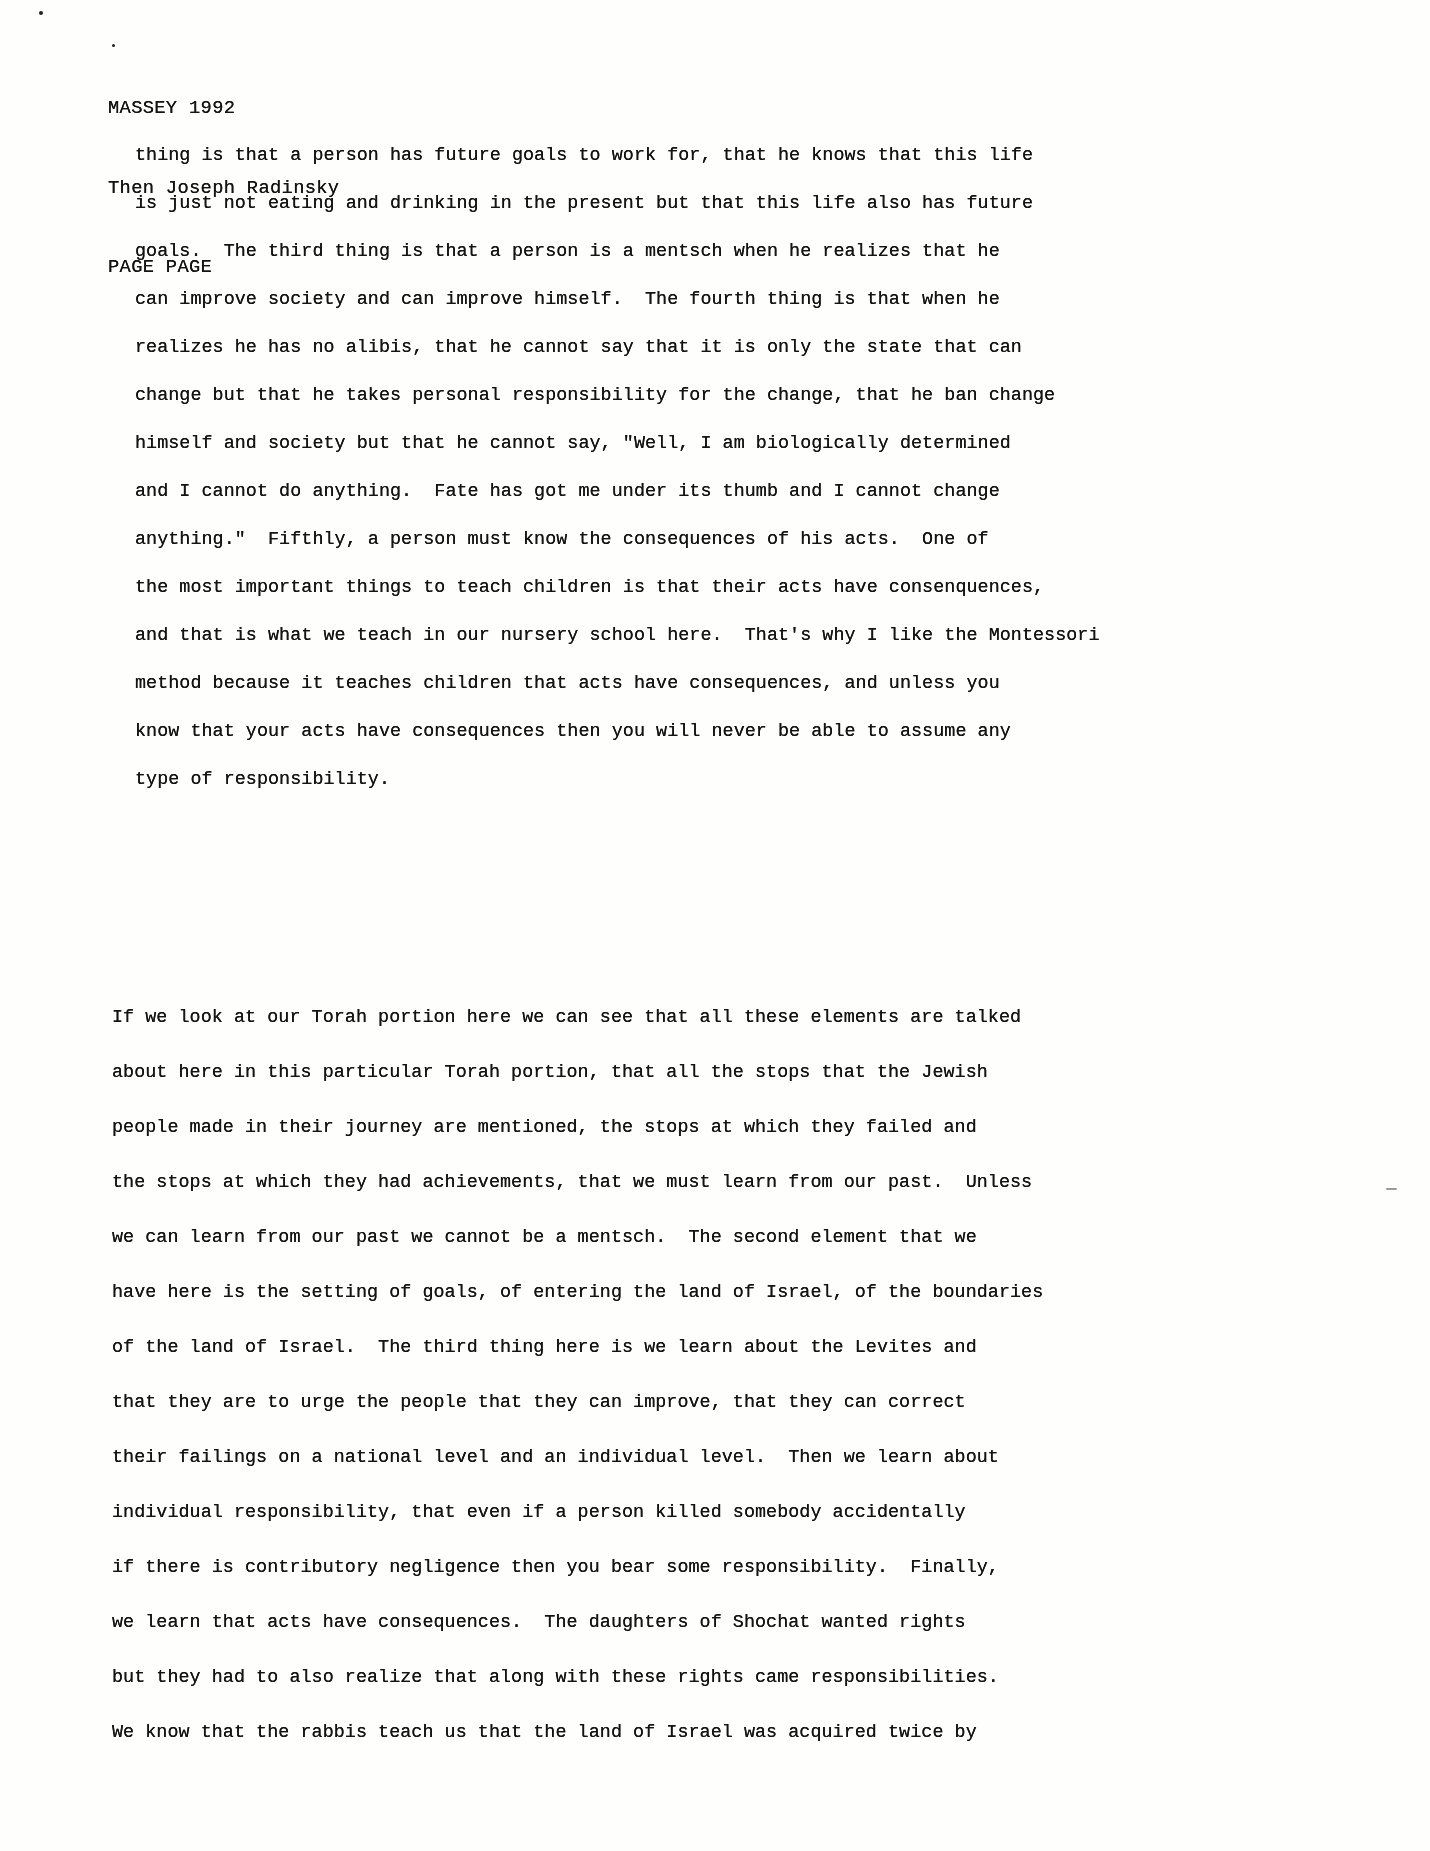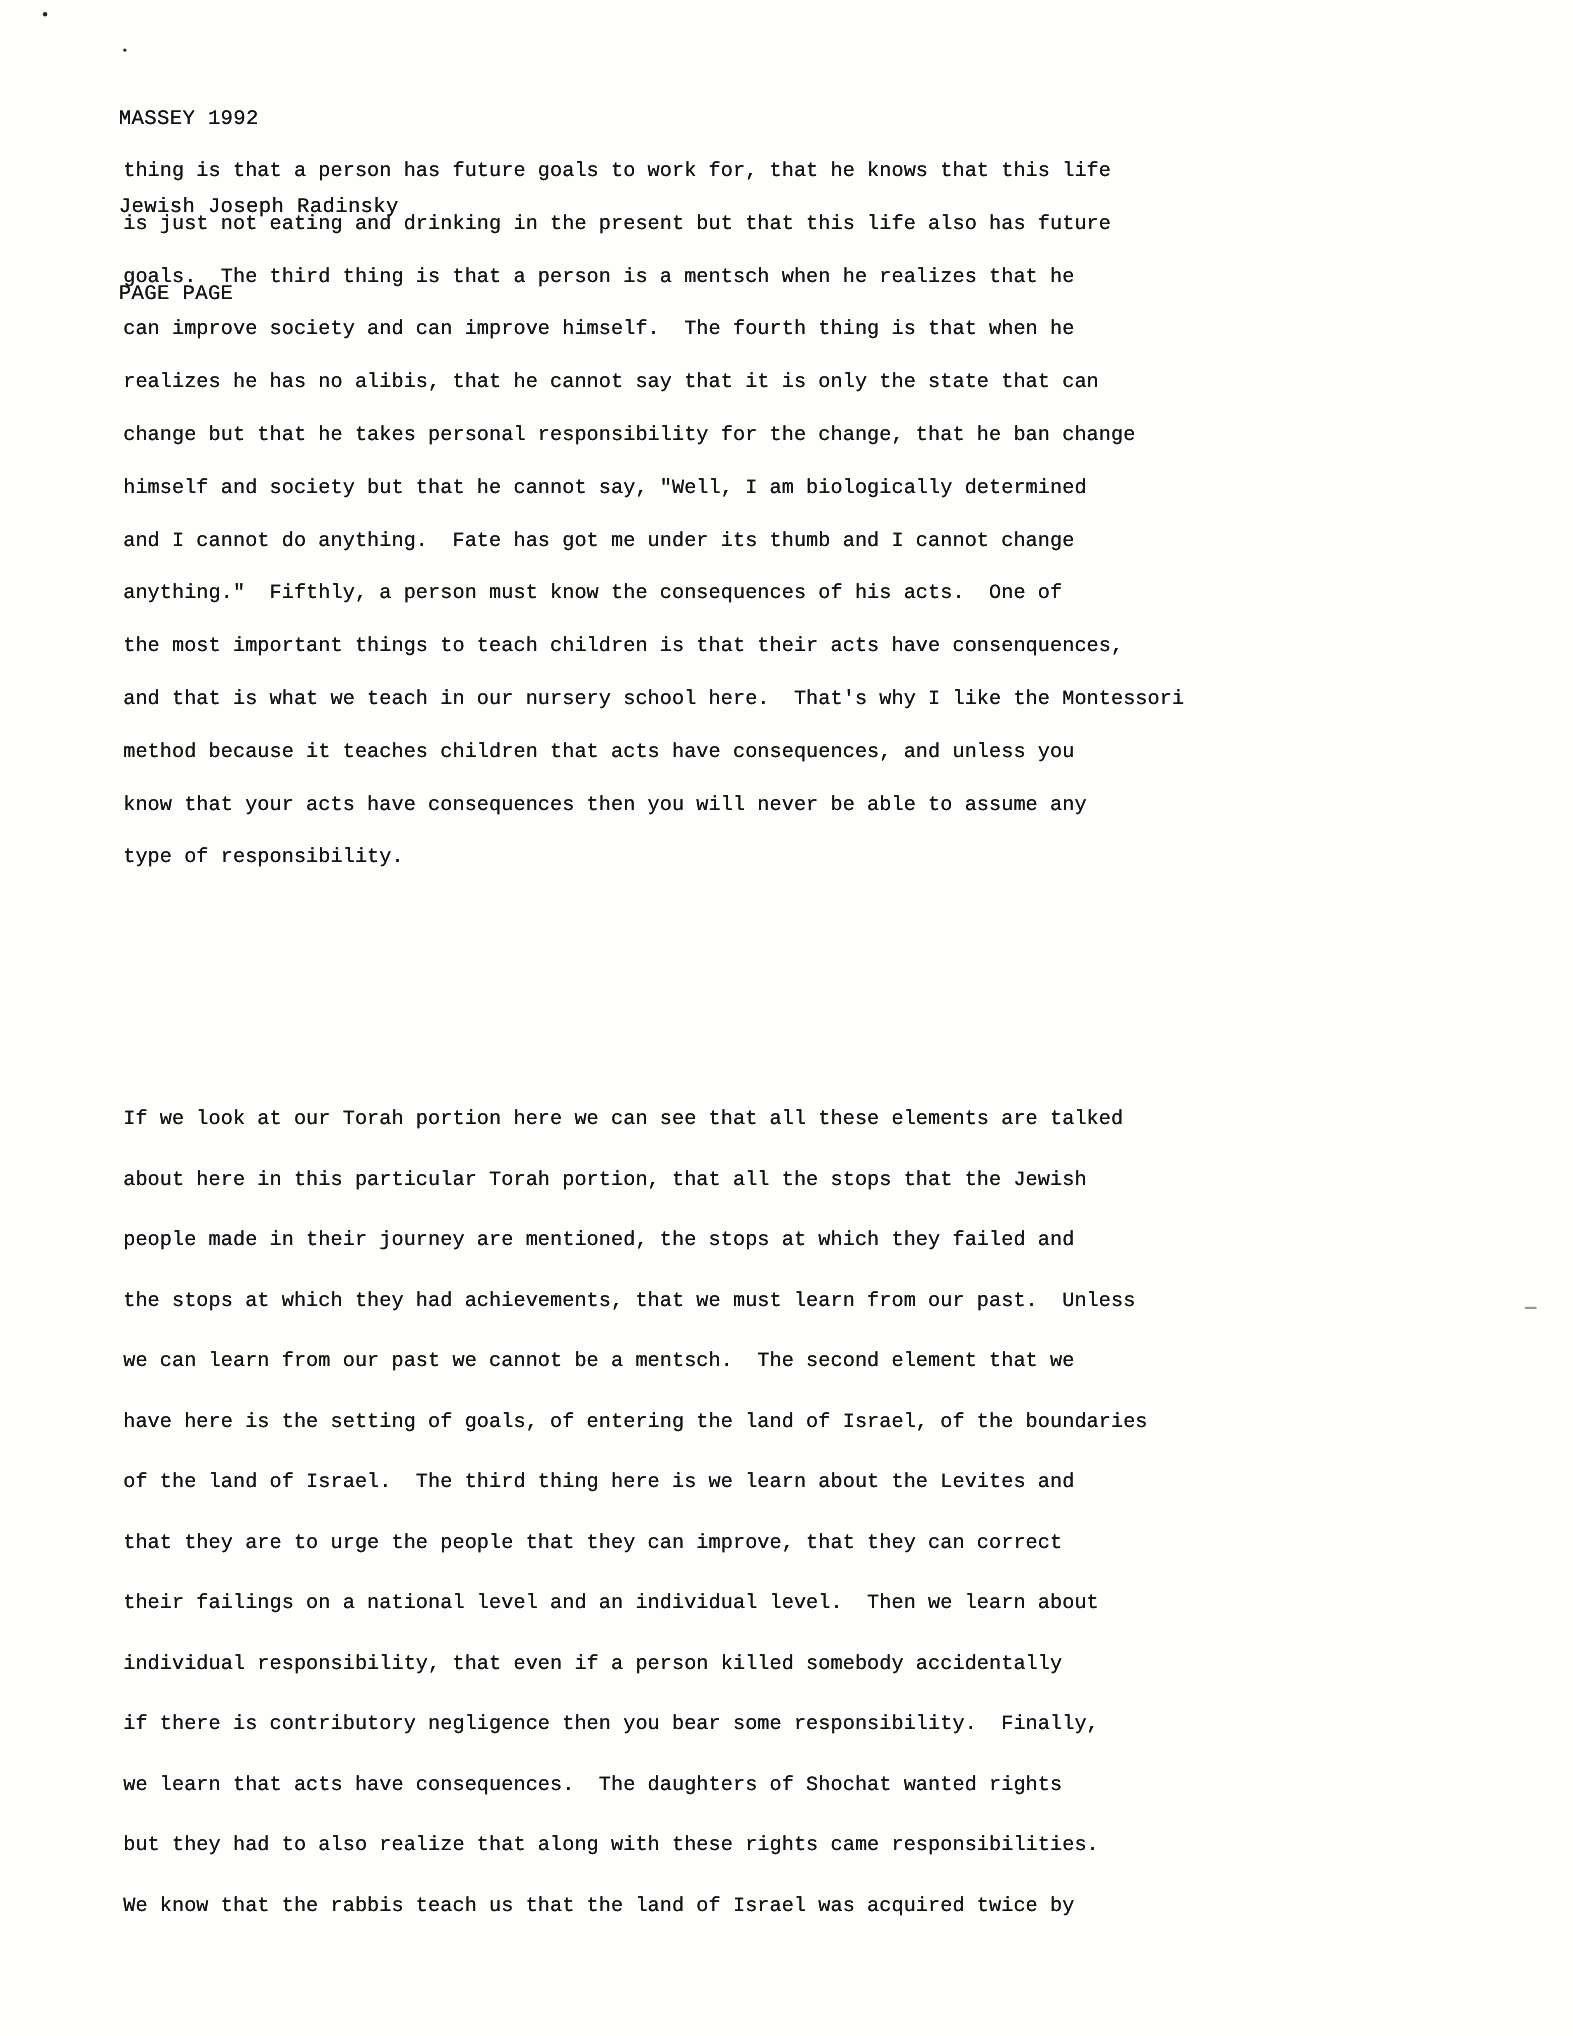--- a/index.html
+++ b/index.html
@@ -41,35 +41,35 @@
     text-shadow: 0 0 0.5px currentColor;
   }
   .paragraph {
     position: absolute;
     left: 112px;
     white-space: pre;
     font-size: 18.4px;
     letter-spacing: 0.05px;
     text-shadow: 0 0 0.5px currentColor;
   }
-  .p1 { top: 132px; line-height: 48px; }
+  .p1 { top: 132px; line-height: 48px; margin-left: 23px; }
   .p2 { top: 990px; line-height: 55px; }
   .line { white-space: pre; }
 </style>
 </head>
 <body>
 
 <div class="page" style="color: rgb(20, 20, 20); background: rgb(254, 254, 253);">
 
   <div class="artifact dot-1"></div>
   <div class="artifact dot-2"></div>
 
   <header class="doc-header">
     <div class="line">MASSEY 1992</div>
-    <div class="line">Jewish Joseph Radinsky</div>
+    <div class="line">Then Joseph Radinsky</div>
     <div class="line">PAGE PAGE</div>
   </header>
 
   <main>
     <div class="paragraph p1"><div class="line">thing is that a person has future goals to work for, that he knows that this life</div><div class="line">is just not eating and drinking in the present but that this life also has future</div><div class="line">goals.  The third thing is that a person is a mentsch when he realizes that he</div><div class="line">can improve society and can improve himself.  The fourth thing is that when he</div><div class="line">realizes he has no alibis, that he cannot say that it is only the state that can</div><div class="line">change but that he takes personal responsibility for the change, that he ban change</div><div class="line">himself and society but that he cannot say, "Well, I am biologically determined</div><div class="line">and I cannot do anything.  Fate has got me under its thumb and I cannot change</div><div class="line">anything."  Fifthly, a person must know the consequences of his acts.  One of</div><div class="line">the most important things to teach children is that their acts have consenquences,</div><div class="line">and that is what we teach in our nursery school here.  That's why I like the Montessori</div><div class="line">method because it teaches children that acts have consequences, and unless you</div><div class="line">know that your acts have consequences then you will never be able to assume any</div><div class="line">type of responsibility.</div></div>
     <div class="paragraph p2"><div class="line">If we look at our Torah portion here we can see that all these elements are talked</div><div class="line">about here in this particular Torah portion, that all the stops that the Jewish</div><div class="line">people made in their journey are mentioned, the stops at which they failed and</div><div class="line">the stops at which they had achievements, that we must learn from our past.  Unless</div><div class="line">we can learn from our past we cannot be a mentsch.  The second element that we</div><div class="line">have here is the setting of goals, of entering the land of Israel, of the boundaries</div><div class="line">of the land of Israel.  The third thing here is we learn about the Levites and</div><div class="line">that they are to urge the people that they can improve, that they can correct</div><div class="line">their failings on a national level and an individual level.  Then we learn about</div><div class="line">individual responsibility, that even if a person killed somebody accidentally</div><div class="line">if there is contributory negligence then you bear some responsibility.  Finally,</div><div class="line">we learn that acts have consequences.  The daughters of Shochat wanted rights</div><div class="line">but they had to also realize that along with these rights came responsibilities.</div><div class="line">We know that the rabbis teach us that the land of Israel was acquired twice by</div></div>
   </main>
 
   <div class="artifact dash-1"></div>
 

